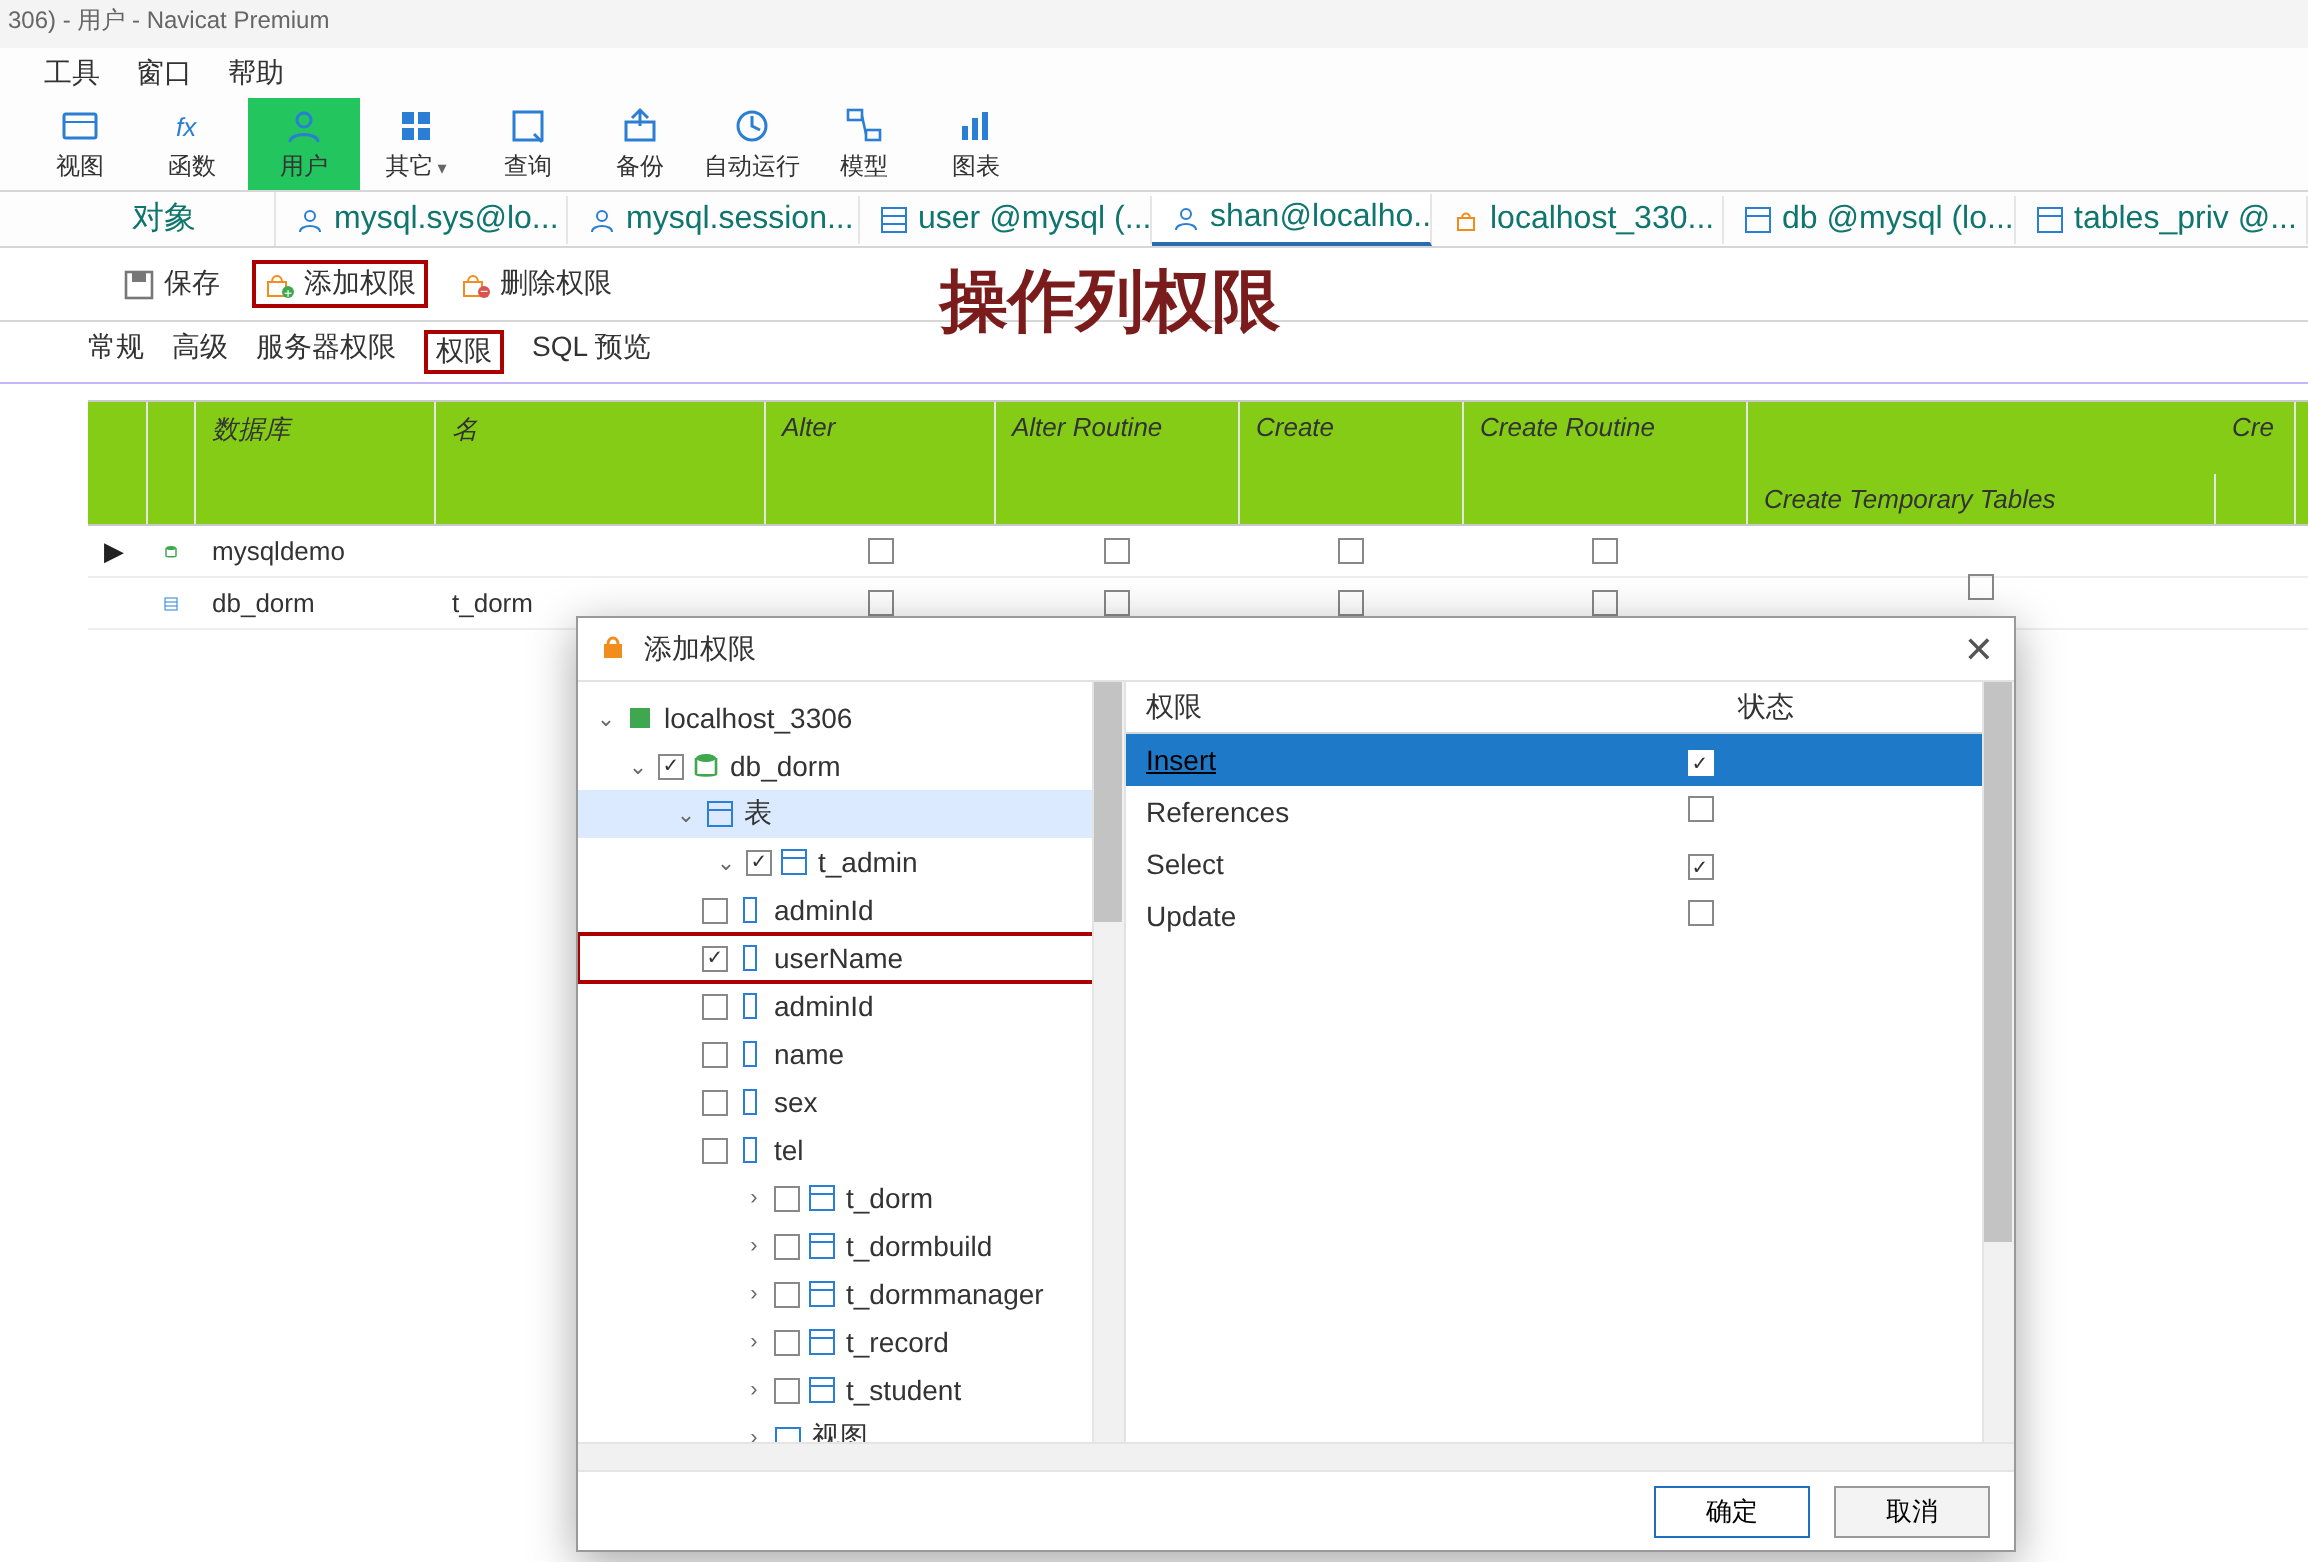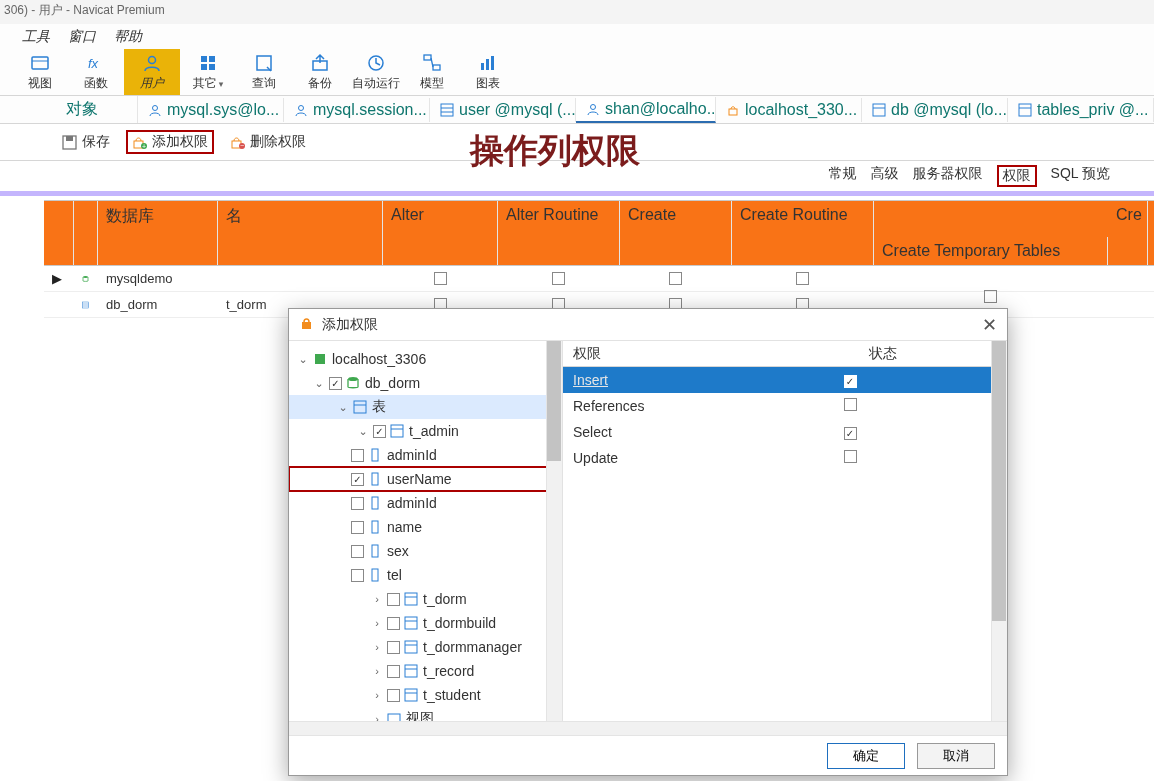--- a/index.html
+++ b/index.html
@@ -1,46 +1,46 @@
 <!DOCTYPE html>
 <html><head>
 <meta charset="utf-8">
 <style>
 * { box-sizing: border-box; margin: 0; padding: 0; font-family: "Microsoft YaHei", "Segoe UI", sans-serif; }
 body { background: #fff; color: #333; font-size: 13px; width: 1154px; height: 781px; overflow: hidden; position: relative; }
 
 .window-title { height: 24px; padding: 2px 4px; color: #666; font-size: 12px; background: #f4f4f4; }
 .menu-bar { display: flex; gap: 18px; padding: 4px 22px; font-size: 14px; background: #fdfdfd; }
-.menu-item { cursor: default; font-style: italic; }
+.menu-item { cursor: default; }
 
 .toolbar { display: flex; align-items: flex-end; height: 46px; border-bottom: 1px solid #d6d6d6; background: #fdfdfd; padding-left: 12px; }
 .tool-btn { display: flex; flex-direction: column; align-items: center; justify-content: center; width: 56px; height: 46px; cursor: default; }
-.tool-btn.active { background: #eab308; font-style: italic; }
+.tool-btn.active { background: #22c55e; }
 .tool-icon { width: 20px; height: 20px; margin-bottom: 2px; display: flex; align-items: flex-end; justify-content: center; }
 .tool-label { font-size: 12px; }
 .dropdown-caret { font-size: 9px; color: #666; margin-left: 2px; }
 
 .tabs-bar { display: flex; align-items: center; padding: 2px 0; background: #fdfdfd; border-bottom: 1px solid #d6d6d6; height: 28px; padding-left: 56px; gap: 0; }
 .tab { display: flex; align-items: center; gap: 5px; padding: 3px 10px; font-size: 16px; color: #0f766e; border-right: 1px solid #e5e5e5; white-space: nowrap; overflow: hidden; cursor: default; }
 .tab.active { background: #fff; border-bottom: 2px solid #2b6cb0; }
 .tab .ticon { width: 14px; height: 14px; flex-shrink: 0; }
 
 .sub-toolbar { display: flex; align-items: center; gap: 10px; padding: 6px 56px; background: #fff; border-bottom: 1px solid #d6d6d6; position: relative; }
 .sub-btn { display: flex; align-items: center; gap: 5px; padding: 3px 6px; font-size: 14px; cursor: default; }
 .sub-btn .sicon { width: 15px; height: 15px; }
 .hl-box { border: 2px solid #a00; padding: 1px 4px; }
 
-.sub-tabs { display: flex; gap: 14px; padding: 4px 44px; background: #fff; border-bottom: 5px solid #c4b5fd; font-size: 14px; justify-content: flex-end; }
+.sub-tabs { display: flex; gap: 14px; padding: 4px 44px; background: #fff; border-bottom: 1px solid #c4b5fd; font-size: 14px; }
 .sub-tab { cursor: default; }
 .sub-tab.hl { border: 2px solid #a00; padding: 0 4px; }
 
 .overlay-text { position: absolute; left: 470px; top: 128px; font-size: 34px; font-weight: 700; color: #7b1c1c; }
 
 .priv-table { position: absolute; left: 44px; right: 0; top: 200px; }
-.thead { display: flex; border-bottom: 1px solid #c9c9c9; border-top: 1px solid #c9c9c9; background: #f97316; font-size: 16px; }
+.thead { display: flex; border-bottom: 1px solid #c9c9c9; border-top: 1px solid #c9c9c9; background: #84cc16; font-size: 13px; font-style: italic; }
 .th { padding: 5px 8px; border-right: 1px solid #e4e4e4; overflow: hidden; white-space: nowrap; }
 .trow { display: flex; border-bottom: 1px solid #eee; align-items: center; height: 26px; }
 .td { padding: 3px 8px; border-right: 1px solid transparent; display:flex; align-items:center; justify-content:flex-start; }
 .td.center { justify-content:center; }
 .row-ptr { width: 30px; text-align:center; color:#222; }
 .c0 { width: 30px; }
 .c1 { width: 120px; }
 .c2 { width: 165px; }
 .c3 { width: 115px; }
 .c4 { width: 122px; }
@@ -69,21 +69,21 @@
 .pad3 { padding-left: 48px; }
 .pad4 { padding-left: 68px; }
 .pad5 { padding-left: 62px; }
 .pad5b { padding-left: 82px; }
 
 .priv-panel { flex:1; overflow:auto; position:relative; }
 .pv-head { display:flex; border-bottom:1px solid #d6d6d6; height:26px; align-items:center; font-size:14px; }
 .pv-h1 { width:240px; padding-left:10px; }
 .pv-h2 { width:94px; text-align:right; }
 .pv-row { display:flex; align-items:center; height:26px; font-size:14px; }
-.pv-row.sel { background:#1e7ac9; color:#e5e5e5;text-decoration:underline; }
+.pv-row.sel { background:#1e7ac9; color:#000000;text-decoration:underline; }
 .pv-c1 { width:240px; padding-left:10px; }
 .pv-c2 { width:94px; text-align:center; }
 .pvcb { width:13px; height:13px; border:1px solid #888; display:inline-flex; align-items:center; justify-content:center; font-size:10px; background:#fff; color:#333; }
 .pvcb.on::after { content:"✓"; }
 .pv-row.sel .pvcb { border-color:#fff; }
 .pv-scroll { position:absolute; right:0; top:0; bottom:0; width:16px; background:#f1f1f1; border-left:1px solid #e4e4e4; }
 .pv-thumb { position:absolute; right:1px; top:0; width:14px; height:280px; background:#c3c3c3; }
 
 .dlg-buttons { height:40px; display:flex; align-items:center; justify-content:flex-end; gap:12px; padding-right:12px; border-top:1px solid #e4e4e4; }
 .dlg-btn { width:78px; height:26px; border:1px solid #999; background:#f3f3f3; font-size:13px; cursor:default; }

